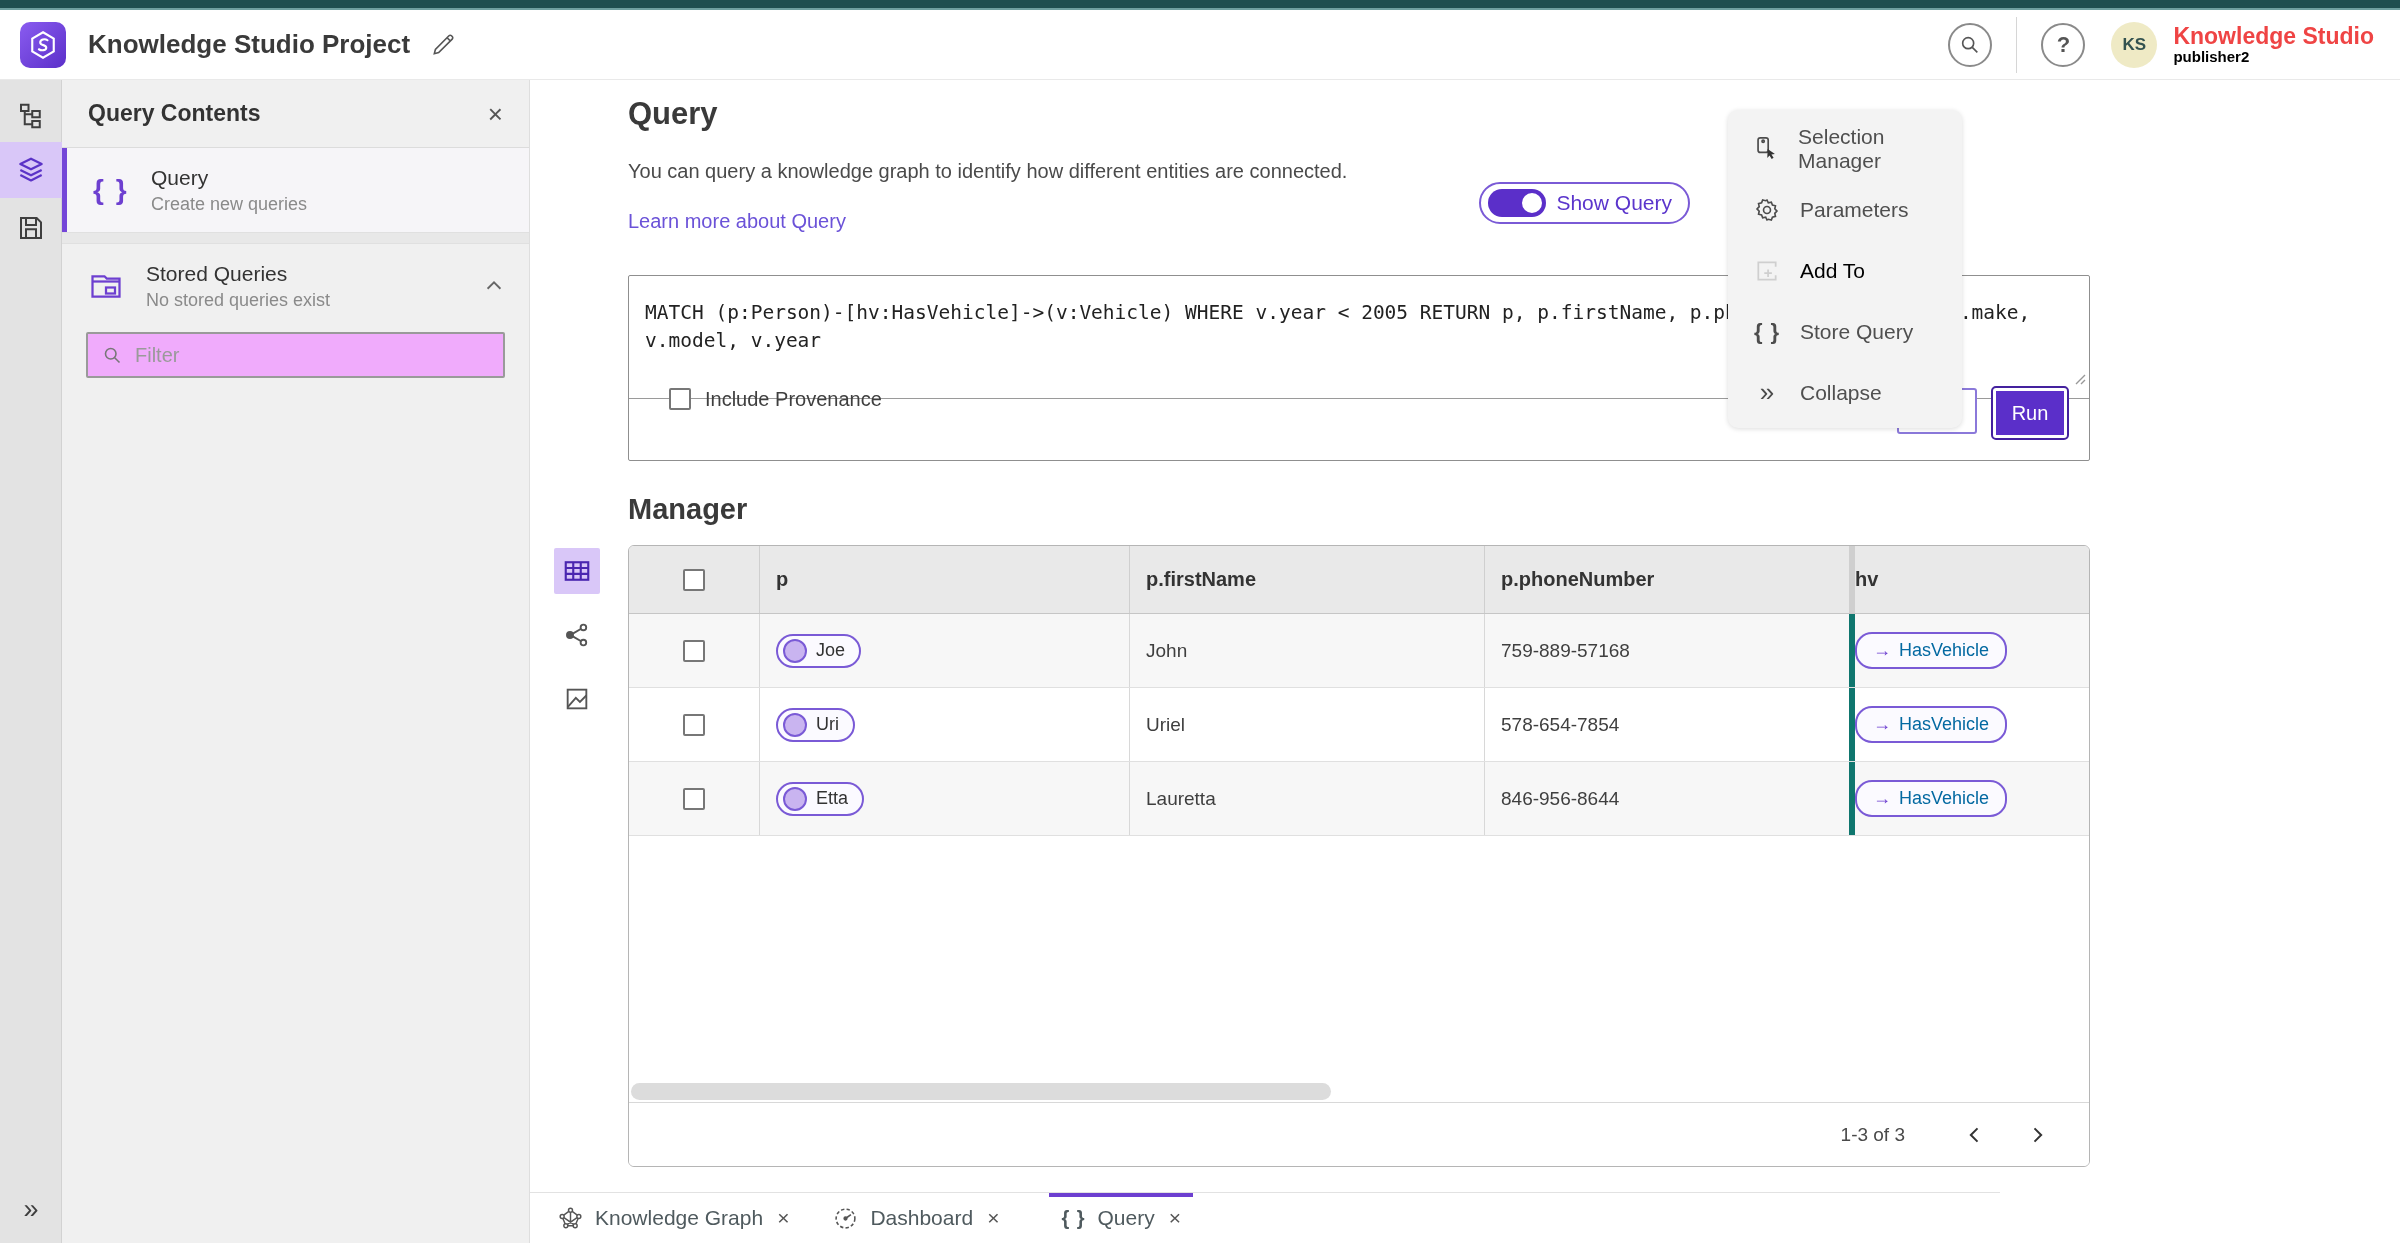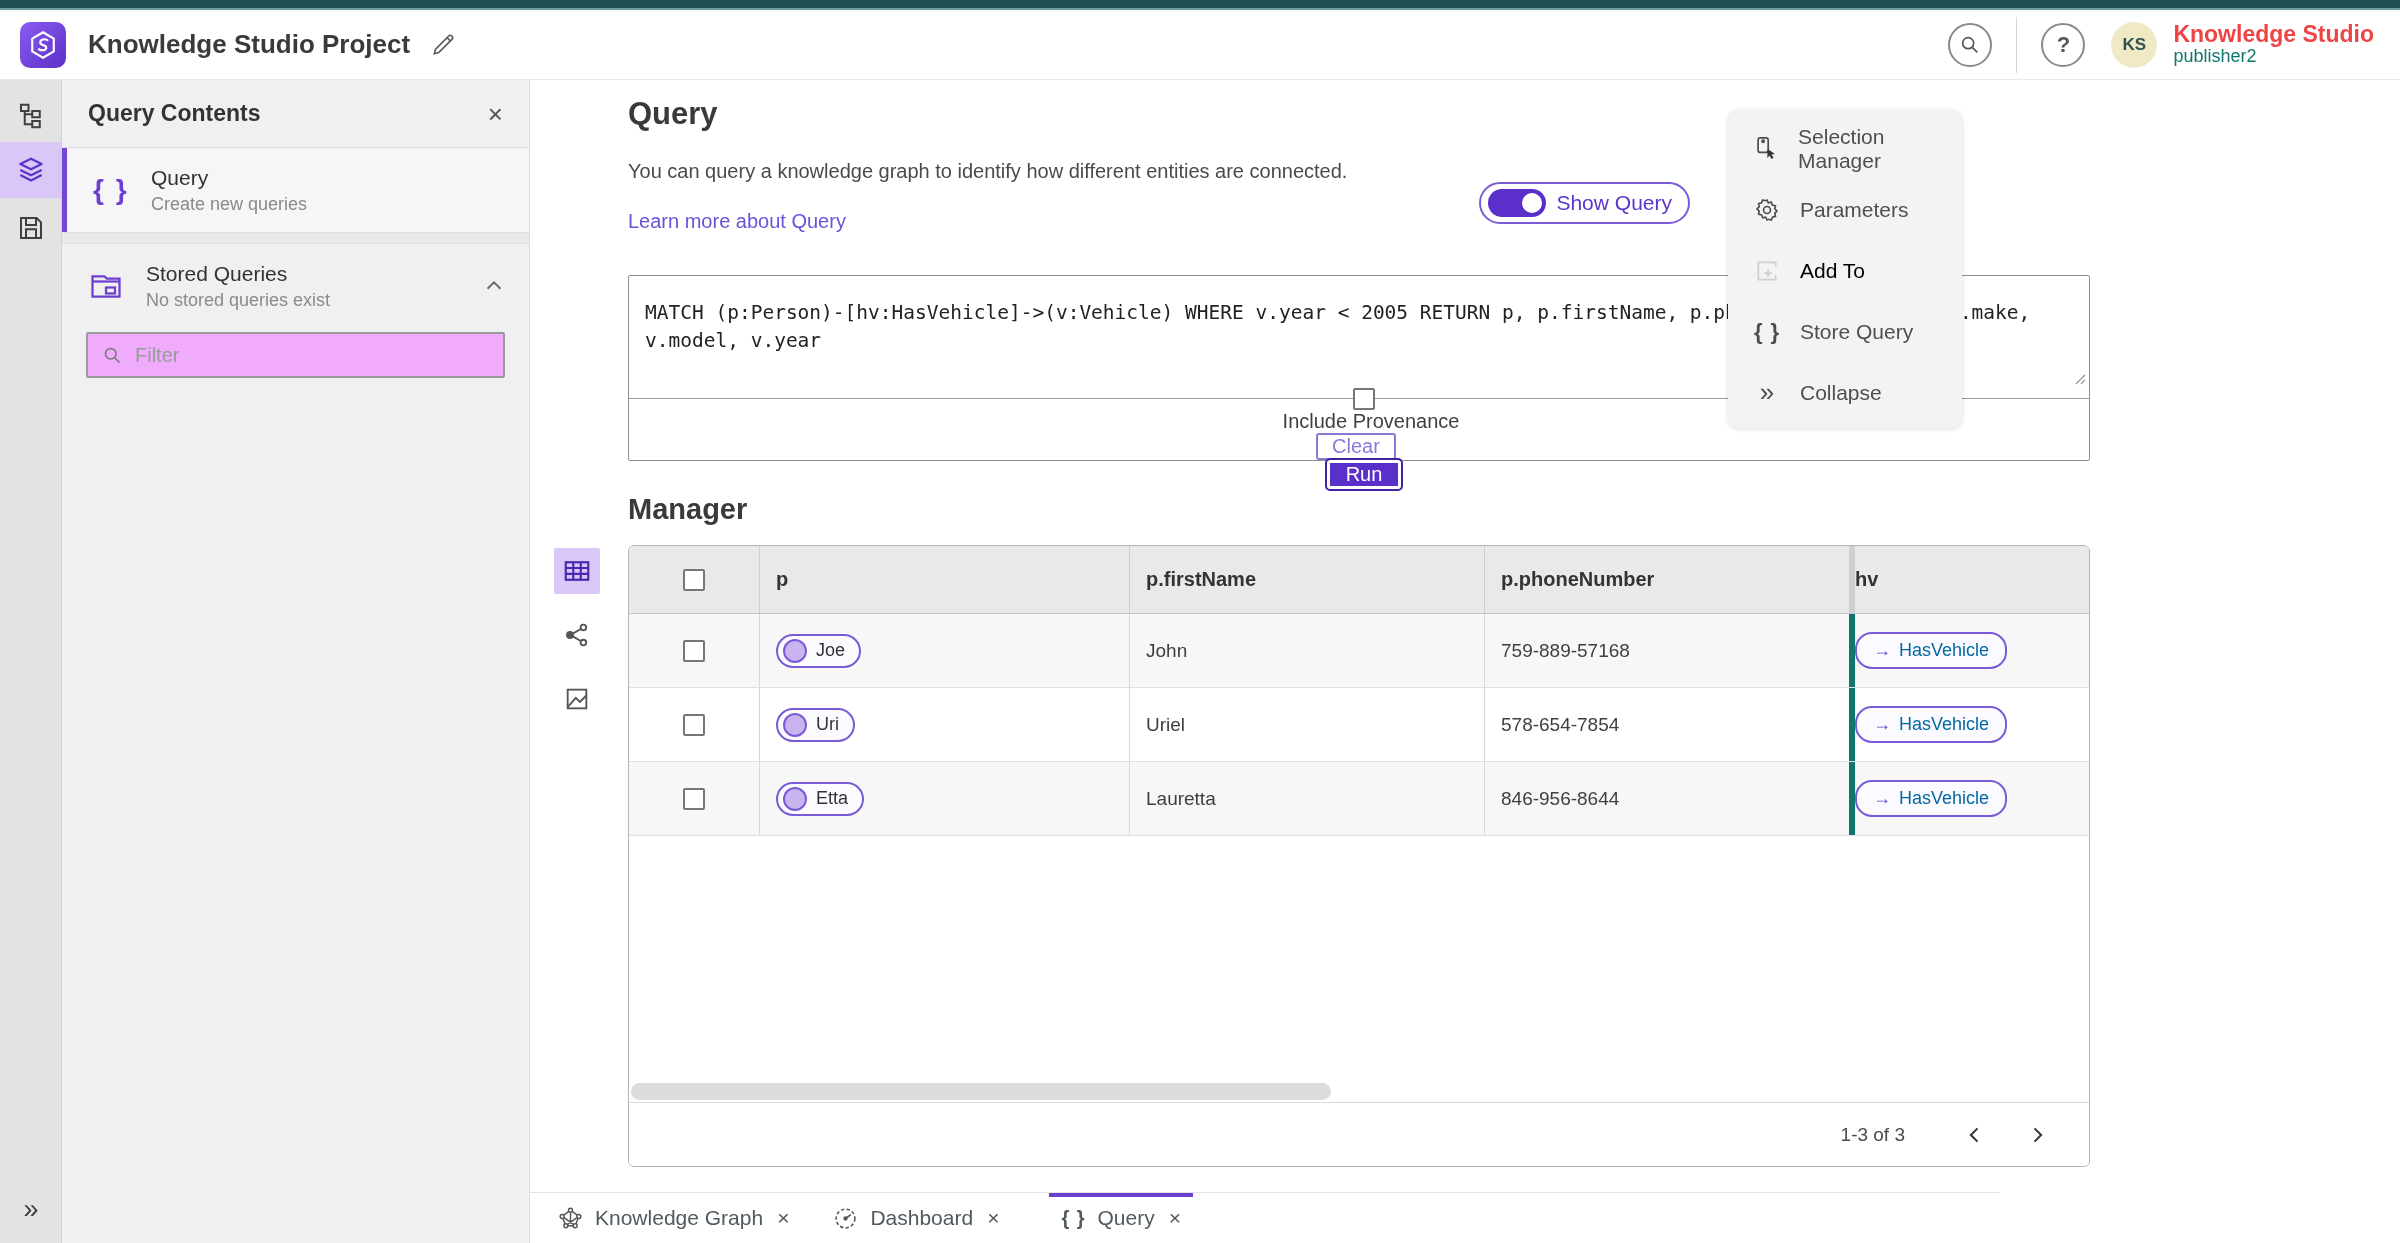--- a/index.html
+++ b/index.html
@@ -12,21 +12,21 @@
   .header { position:absolute; left:0; top:10px; width:2400px; height:70px; background:#fff; display:flex; align-items:center; padding:0 26px 0 20px; border-bottom:1px solid #e9e9e9; }
   .logo { width:46px; height:46px; border-radius:10px; background:linear-gradient(135deg,#8a5cf0,#5b2fc9); display:flex; align-items:center; justify-content:center; flex:0 0 auto; }
   .app-title { margin-left:22px; font-size:26px; font-weight:600; color:#3a3a3a; }
   .edit-btn { margin-left:20px; background:none; border:none; cursor:pointer; display:flex; align-items:center; }
   .header-spacer { flex:1; }
   .icon-circle { width:44px; height:44px; border-radius:50%; background:#fff; border:2px solid #8a8a8a; color:#555; display:flex; align-items:center; justify-content:center; cursor:pointer; font-size:22px; font-weight:600; }
   .v-divider { width:1px; height:56px; background:#d6d6d6; margin:0 24px; }
   .avatar { width:46px; height:46px; border-radius:50%; background:#efeac5; color:#33524f; font-weight:700; font-size:17px; display:flex; align-items:center; justify-content:center; margin-left:26px; cursor:pointer; }
   .user-block { margin-left:16px; line-height:1.1; }
   .user-block .product { font-size:23px; font-weight:600; color:#ef4444; }
-  .user-block .uname { font-size:18px; color:#0f766e; }
+  .user-block .uname { font-size:15px; color:#000000;font-weight:bold; }
 
   
   .rail { position:absolute; left:0; top:80px; width:62px; bottom:0; background:#e3e3e3; border-right:1px solid #d2d2d2; }
   .rail-btn { position:absolute; left:0; width:62px; height:56px; display:flex; align-items:center; justify-content:center; background:none; border:none; cursor:pointer; }
   .rail-btn.active { background:#d9c7f8; }
   .rail-expand { position:absolute; left:0; bottom:14px; width:62px; height:40px; background:none; border:none; cursor:pointer; font-size:27px; color:#3f3f3f; }
 
   
   .sidebar { position:absolute; left:62px; top:80px; width:468px; bottom:0; background:#f0f0f0; border-right:1px solid #dedede; }
   .sb-header { height:68px; display:flex; align-items:center; padding:0 26px; border-bottom:1px solid #dcdcdc; }
@@ -50,21 +50,21 @@
   .main-desc { position:absolute; left:98px; top:80px; font-size:20px; color:#4a4a4a; }
   .learn-link { position:absolute; left:98px; top:130px; font-size:20px; color:#6b52d8; text-decoration:none; cursor:pointer; }
   .show-pill { position:absolute; right:310px; top:102px; height:42px; border:2px solid #7a5ad6; border-radius:22px; background:#fff; display:flex; align-items:center; padding:0 16px 0 7px; cursor:pointer; }
   .toggle { width:58px; height:28px; border-radius:14px; background:#5b2fc9; position:relative; }
   .toggle .knob { position:absolute; right:2px; top:2px; width:24px; height:24px; border-radius:50%; background:#fff; border:2px solid #5b2fc9; }
   .show-pill .lbl { font-size:21px; color:#5b35cc; margin-left:10px; }
 
   .query-box { position:absolute; left:98px; top:195px; width:1462px; height:186px; border:1px solid #8f8f8f; border-radius:2px; background:#fff; }
   .query-code { position:absolute; left:0; top:10px; right:0; height:113px; border-bottom:1px solid #9a9a9a; padding:13px 30px 0 16px; font-family:"DejaVu Sans Mono", monospace; font-size:19.5px; color:#222; line-height:1.45; white-space:pre-wrap; overflow:hidden; }
   .resize-grip { position:absolute; right:3px; top:95px; width:14px; height:14px; }
-  .query-footer { position:absolute; left:8px; right:0; bottom:0; height:72px; display:flex; align-items:center; padding:0 22px 0 24px;flex-direction:column; }
+  .query-footer { position:absolute; left:16px; right:0; bottom:0; height:72px; display:flex; padding:0 22px 0 24px; }
   .checkbox { width:22px; height:22px; background:#fff; border:2px solid #777; border-radius:2px; display:inline-block; cursor:pointer; flex:0 0 auto; }
   .prov-lbl { font-size:20px; color:#3f3f3f; margin-left:14px; }
   .qf-spacer { flex:1; }
   .btn-clear { width:80px; height:46px; background:#fff; border:2px solid #8b79da; border-radius:3px; color:#8b79da; font-size:20px; cursor:pointer; margin-right:16px; font-family:"Liberation Sans",sans-serif; }
   .btn-run { width:74px; height:50px; background:#5b2fc9; border:3px solid #fff; outline:2px solid #44219e; border-radius:3px; color:#fff; font-size:20px; cursor:pointer; font-family:"Liberation Sans",sans-serif; }
 
   .results-h2 { position:absolute; left:98px; top:413px; font-size:29px; font-weight:700; color:#3a3a3a; }
 
   .view-rail { position:absolute; left:24px; top:468px; width:48px; }
   .view-btn { width:46px; height:46px; display:flex; align-items:center; justify-content:center; background:none; border:none; cursor:pointer; margin-bottom:18px; border-radius:2px; }

